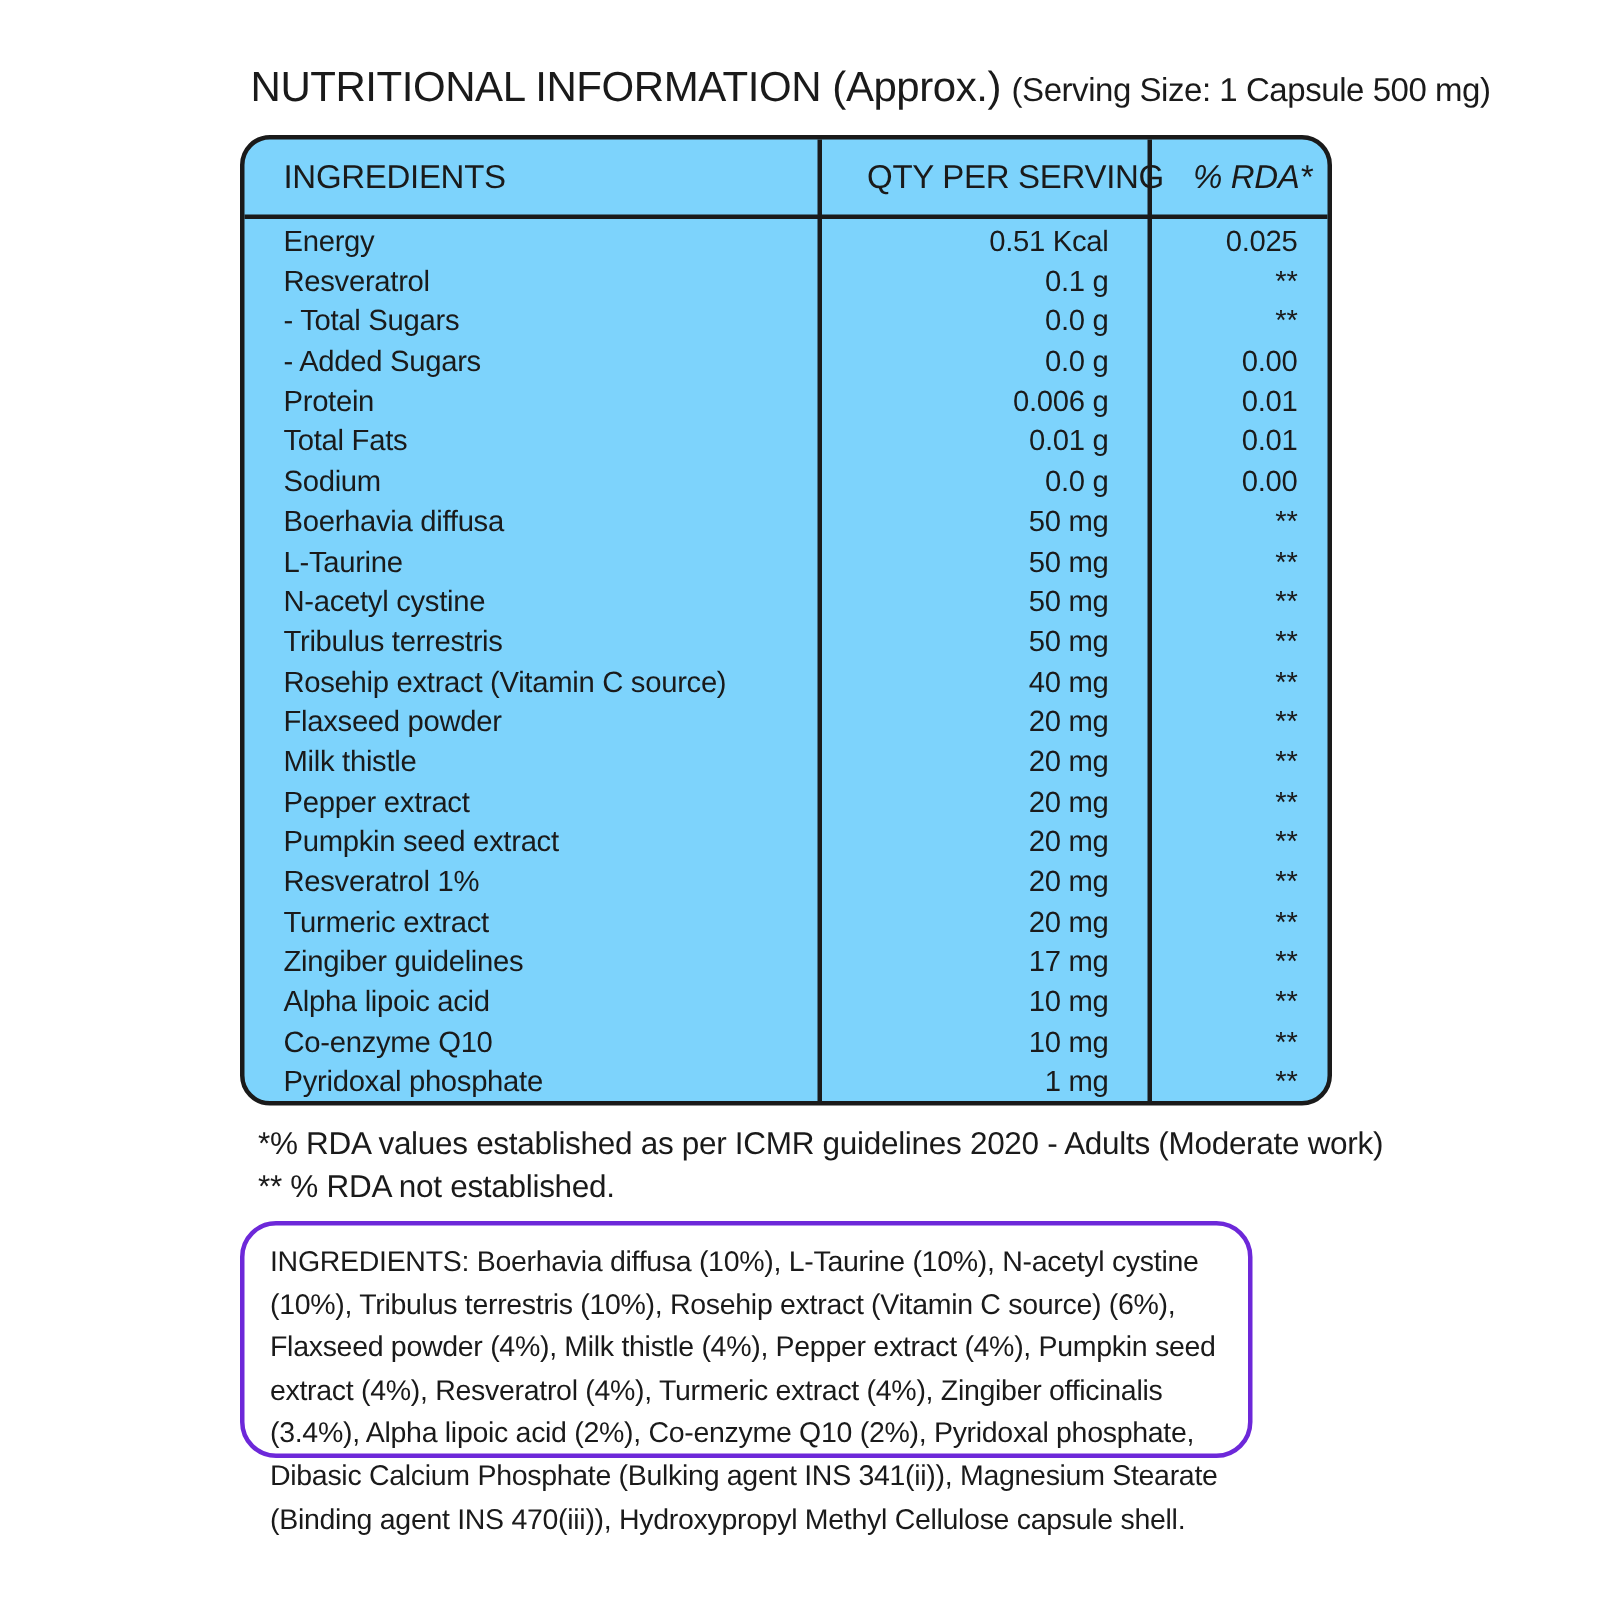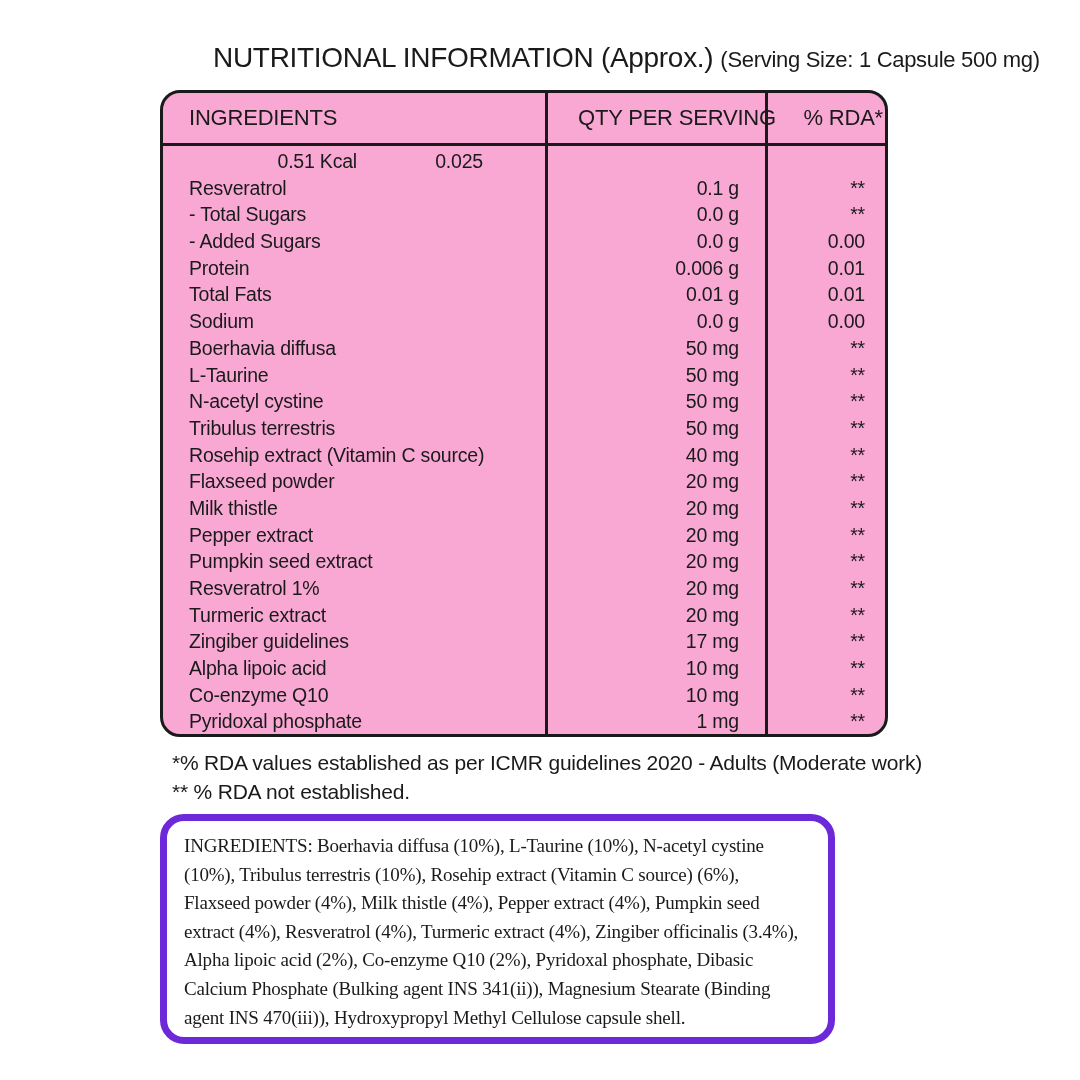--- a/index.html
+++ b/index.html
@@ -12,45 +12,44 @@
     overflow:hidden;
     -webkit-font-smoothing:antialiased;
   }
   .abs{position:absolute;}
 
   
   .title-line{
     left:167px;top:42px;
     white-space:nowrap;
     letter-spacing:-0.3px;
-    margin-left:46px;
   }
   .title-main{font-size:28px;font-weight:500;}
   .title-serving{font-size:22px;font-weight:400;margin-left:7px;}
 
   
   .ntable{
     left:160px;top:90px;
     width:728px;height:647px;
     border:3px solid #1a1a1a;
     border-radius:20px;
     box-sizing:border-box;
-    background:#f9a8d4;
+    background:#7dd3fc;
   }
   .thead{
     display:flex;
     height:50px;
     align-items:center;
     border-bottom:3px solid #1a1a1a;
     font-size:22px;
     letter-spacing:-0.2px;
   }
   .th1{width:382px;padding-left:26px;box-sizing:border-box;}
   .th2{width:220px;text-align:center;padding-left:22px;}
-  .th3{width:96px;text-align:right;}
+  .th3{width:96px;text-align:center;font-style:italic;}
 
   .vline{
     position:absolute;
     top:0;bottom:0;
     width:2.5px;
     background:#1a1a1a;
   }
   .vline1{left:382px;}
   .vline2{left:602px;}
 
@@ -70,27 +69,26 @@
   .footnotes{
     left:172px;top:748px;
     font-size:21px;
     line-height:29px;
     letter-spacing:-0.2px;
   }
 
   
   .ibox{
     left:160px;top:814px;
-    width:675px;height:230px;
-    border:7px solid #6d28d9;
+    width:675px;height:158px;
+    border:3px solid #6d28d9;
     border-radius:24px;
     box-sizing:border-box;
     padding:11px 20px 0 17px;
     background:#ffffff;
-    font-family:Liberation Serif, serif;
   }
   .ibox-text{
     font-size:19px;
     line-height:28.6px;
     letter-spacing:-0.2px;
   }
 </style>
 </head>
 <body>
 
@@ -101,20 +99,21 @@
 <div class="abs ntable">
   <div class="thead">
     <div class="th1">INGREDIENTS</div>
     <div class="th2">QTY PER SERVING</div>
     <div class="th3">% RDA*</div>
   </div>
 
   <div class="tbody">
 
       <div class="trow">
+        <div class="td1">Energy</div>
         <div class="td2">0.51 Kcal</div>
         <div class="td3">0.025</div>
       </div>
 
       <div class="trow">
         <div class="td1">Resveratrol</div>
         <div class="td2">0.1 g</div>
         <div class="td3">**</div>
       </div>
 

